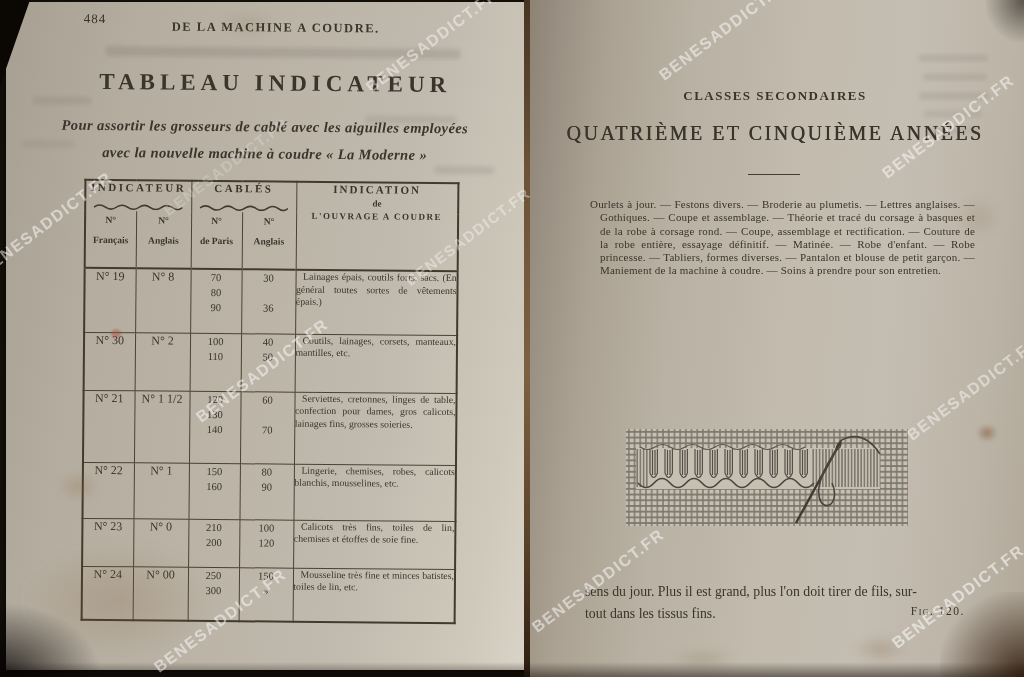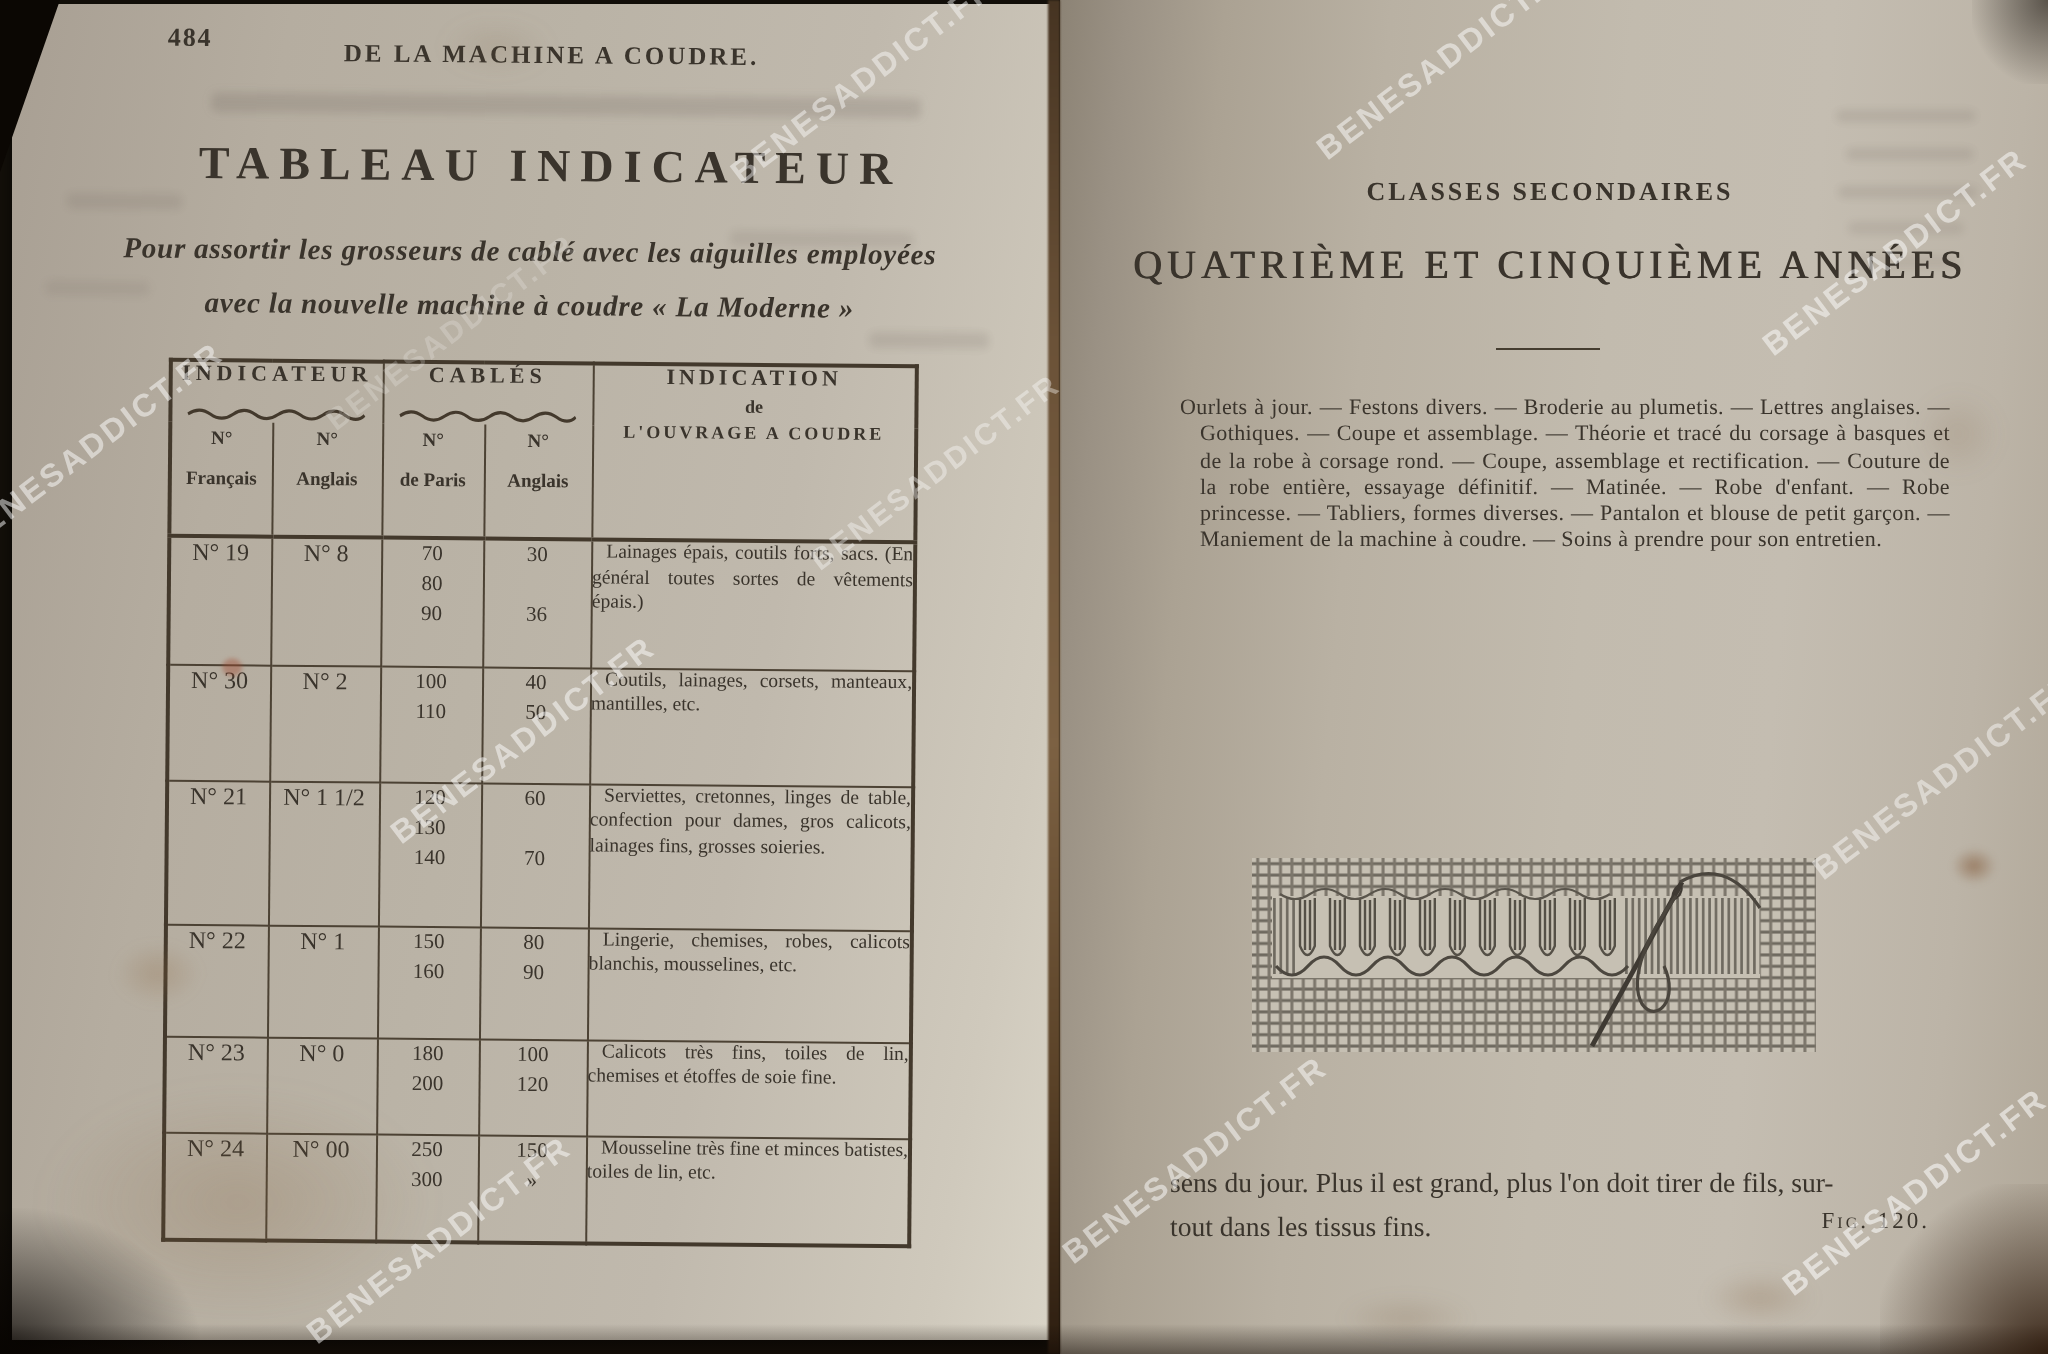--- a/index.html
+++ b/index.html
@@ -21,21 +21,21 @@
   }
   .gutter{position:absolute;left:524px;top:0;width:6px;height:677px;z-index:2;
     background:linear-gradient(180deg,#463422 0%,#6b5238 25%,#7c6143 55%,#5a4228 80%,#2c1d10 100%);
     filter:blur(.4px);}
   .lp-content{position:absolute;left:0;top:0;width:100%;height:100%;transform:rotate(.5deg);transform-origin:40% 0;}
   .rp-content{position:absolute;left:0;top:0;width:100%;height:100%;}
   .abs{position:absolute;}
   .pre{white-space:pre-line;}
 
   
-  .page-num{left:78px;top:10px;font-size:13px;font-weight:bold;letter-spacing:1px;}
+  .page-num{left:78px;top:10px;font-size:13px;font-weight:normal;letter-spacing:1px;}
   .running-head{left:60px;top:18px;width:420px;text-align:center;font-size:12.5px;font-weight:bold;letter-spacing:1.5px;}
   .book-title{left:30px;top:68px;width:480px;text-align:center;font-size:23px;font-weight:bold;letter-spacing:5px;}
   .subtitle1{left:20px;top:116px;width:480px;text-align:center;font-size:14.5px;font-weight:bold;font-style:italic;letter-spacing:.4px;}
   .subtitle2{left:20px;top:143px;width:480px;text-align:center;font-size:14.5px;font-weight:bold;font-style:italic;letter-spacing:.4px;}
 
   
   .tbl-wrap{left:80px;top:178px;}
   table.ind{border-collapse:collapse;table-layout:fixed;width:373px;border:2px solid #43392c;}
   table.ind th,table.ind td{border:1px solid #4c4234;padding:0;vertical-align:top;}
   th.grp{position:relative;height:30px;font-size:11px;font-weight:bold;letter-spacing:2.5px;vertical-align:middle;border-bottom:none !important;}
@@ -174,21 +174,21 @@
             <td class="lbl">N° 1</td>
             <td class="num pre">150
 160</td>
             <td class="num pre">80
 90</td>
             <td class="desc">Lingerie, chemises, robes, calicots blanchis, mousselines, etc.</td>
           </tr>
           <tr style="height:48px">
             <td class="lbl">N° 23</td>
             <td class="lbl">N° 0</td>
-            <td class="num pre">180
+            <td class="num pre">210
 200</td>
             <td class="num pre">100
 120</td>
             <td class="desc">Calicots très fins, toiles de lin, chemises et étoffes de soie fine.</td>
           </tr>
           <tr style="height:54px">
             <td class="lbl">N° 24</td>
             <td class="lbl">N° 00</td>
             <td class="num pre">250
 300</td>

